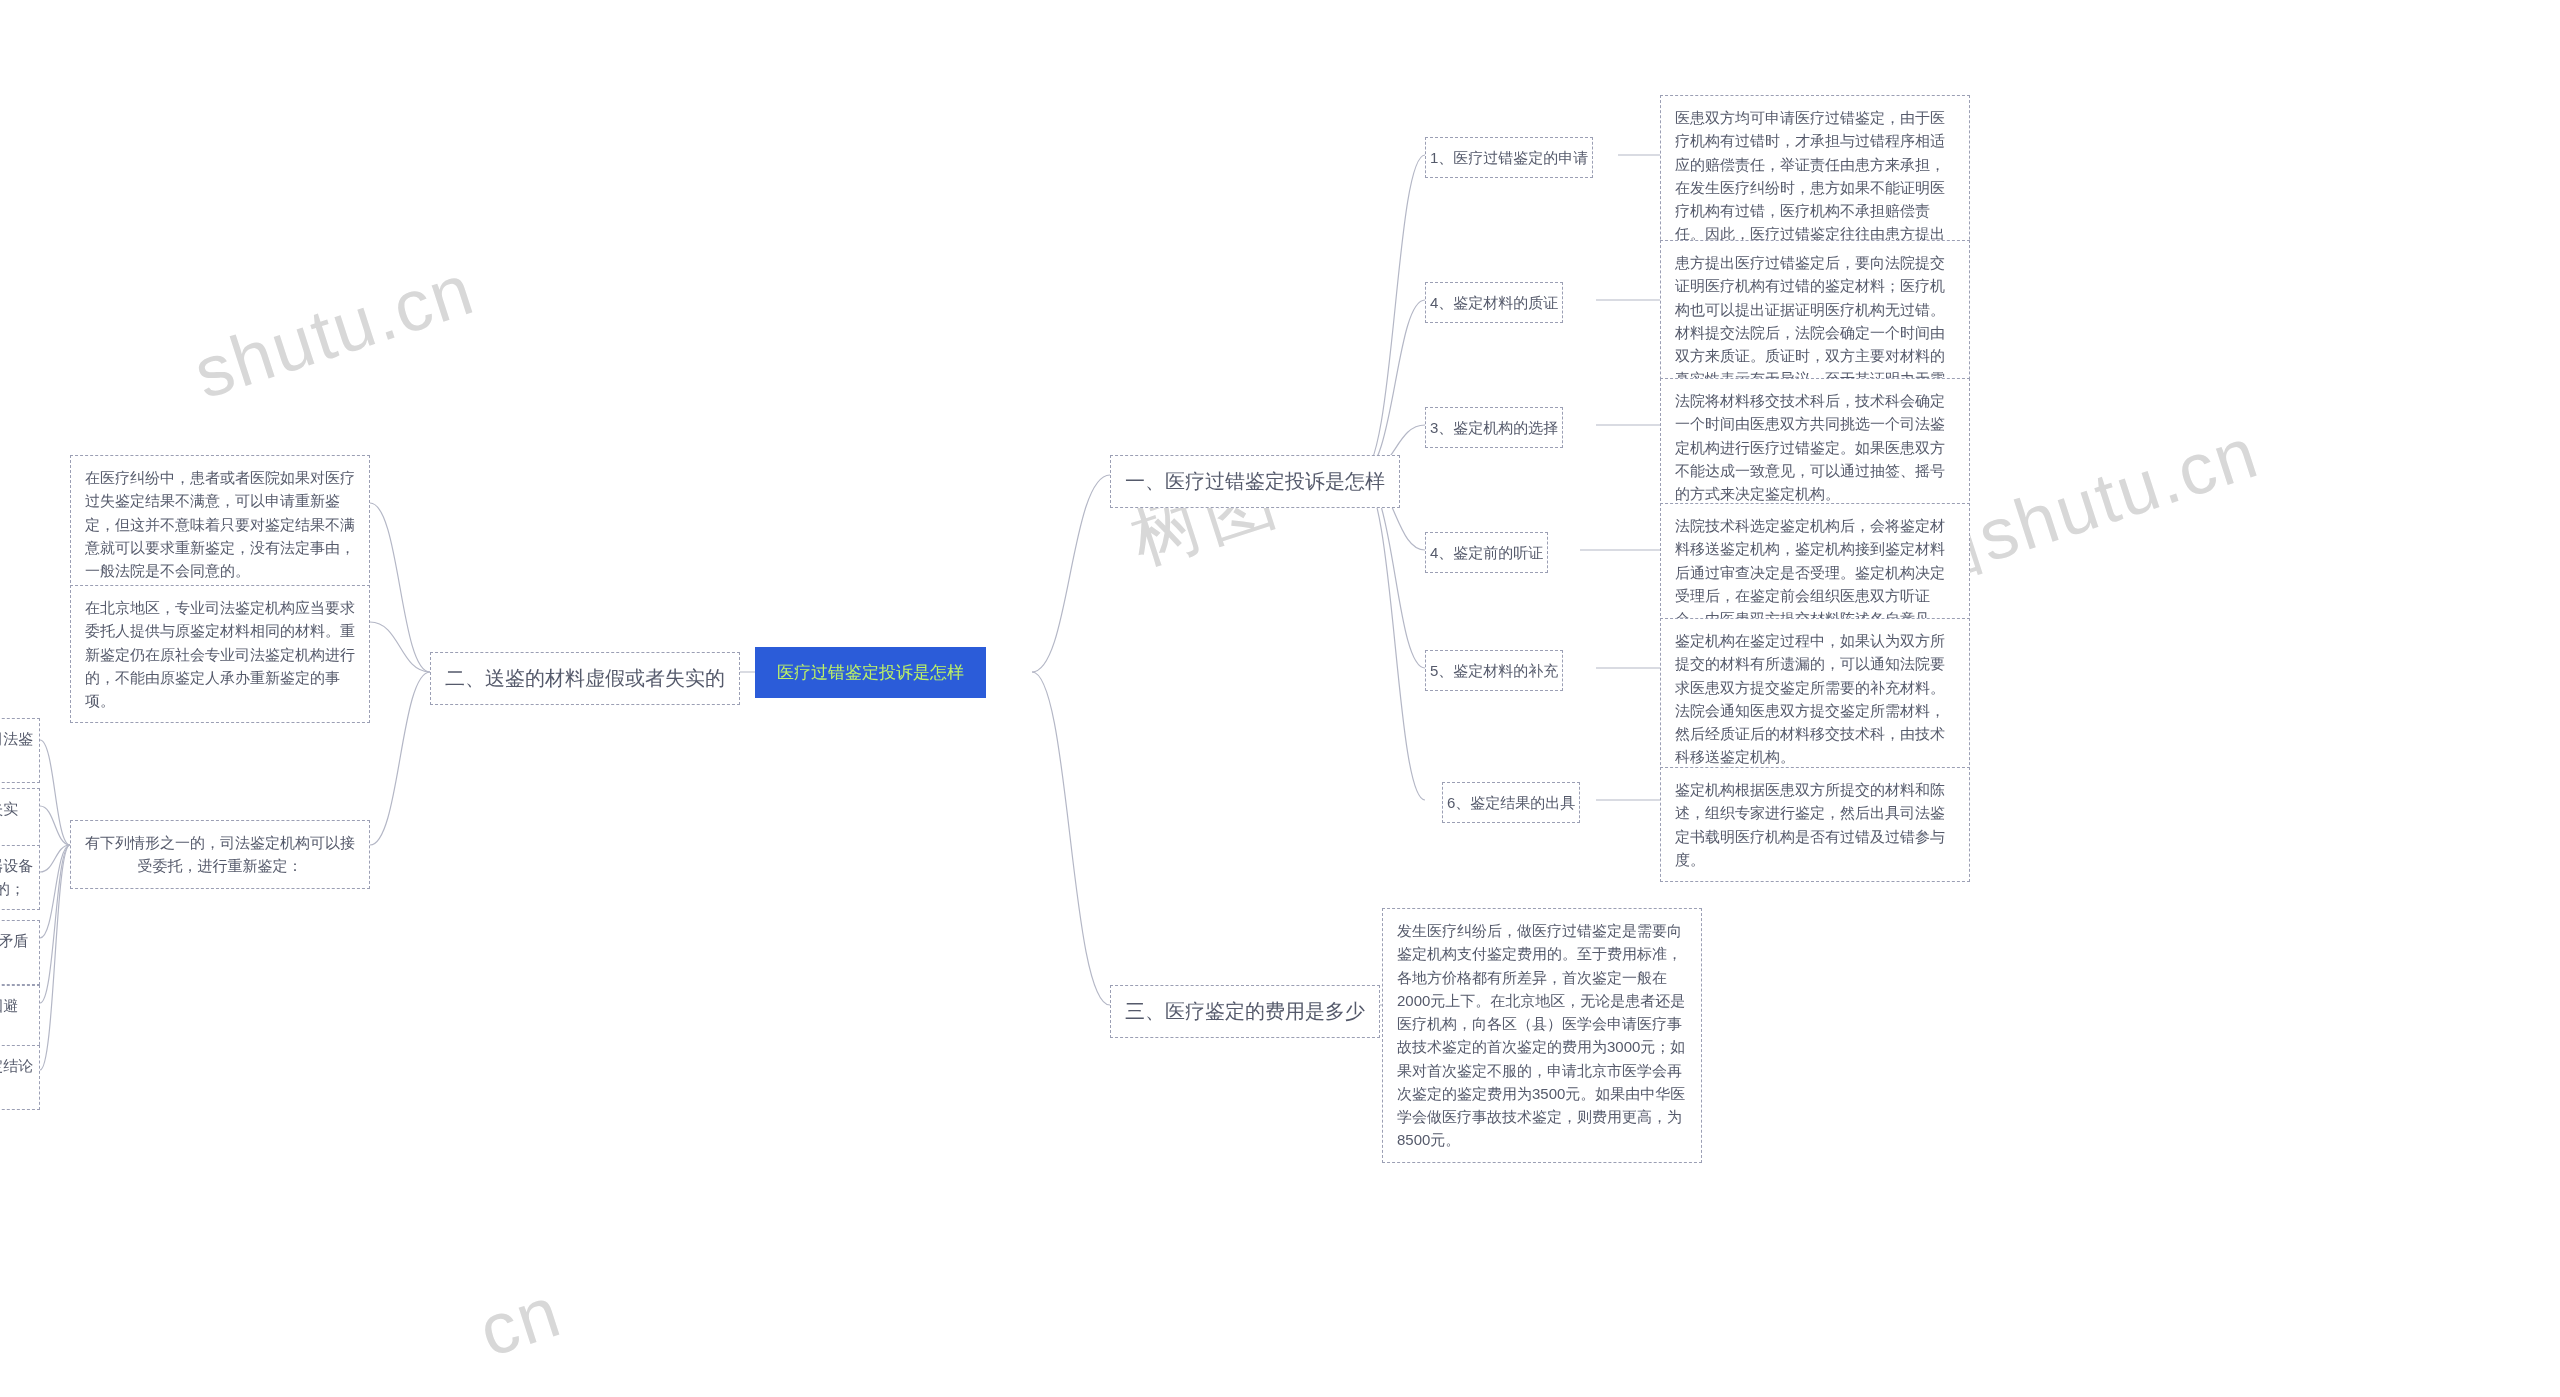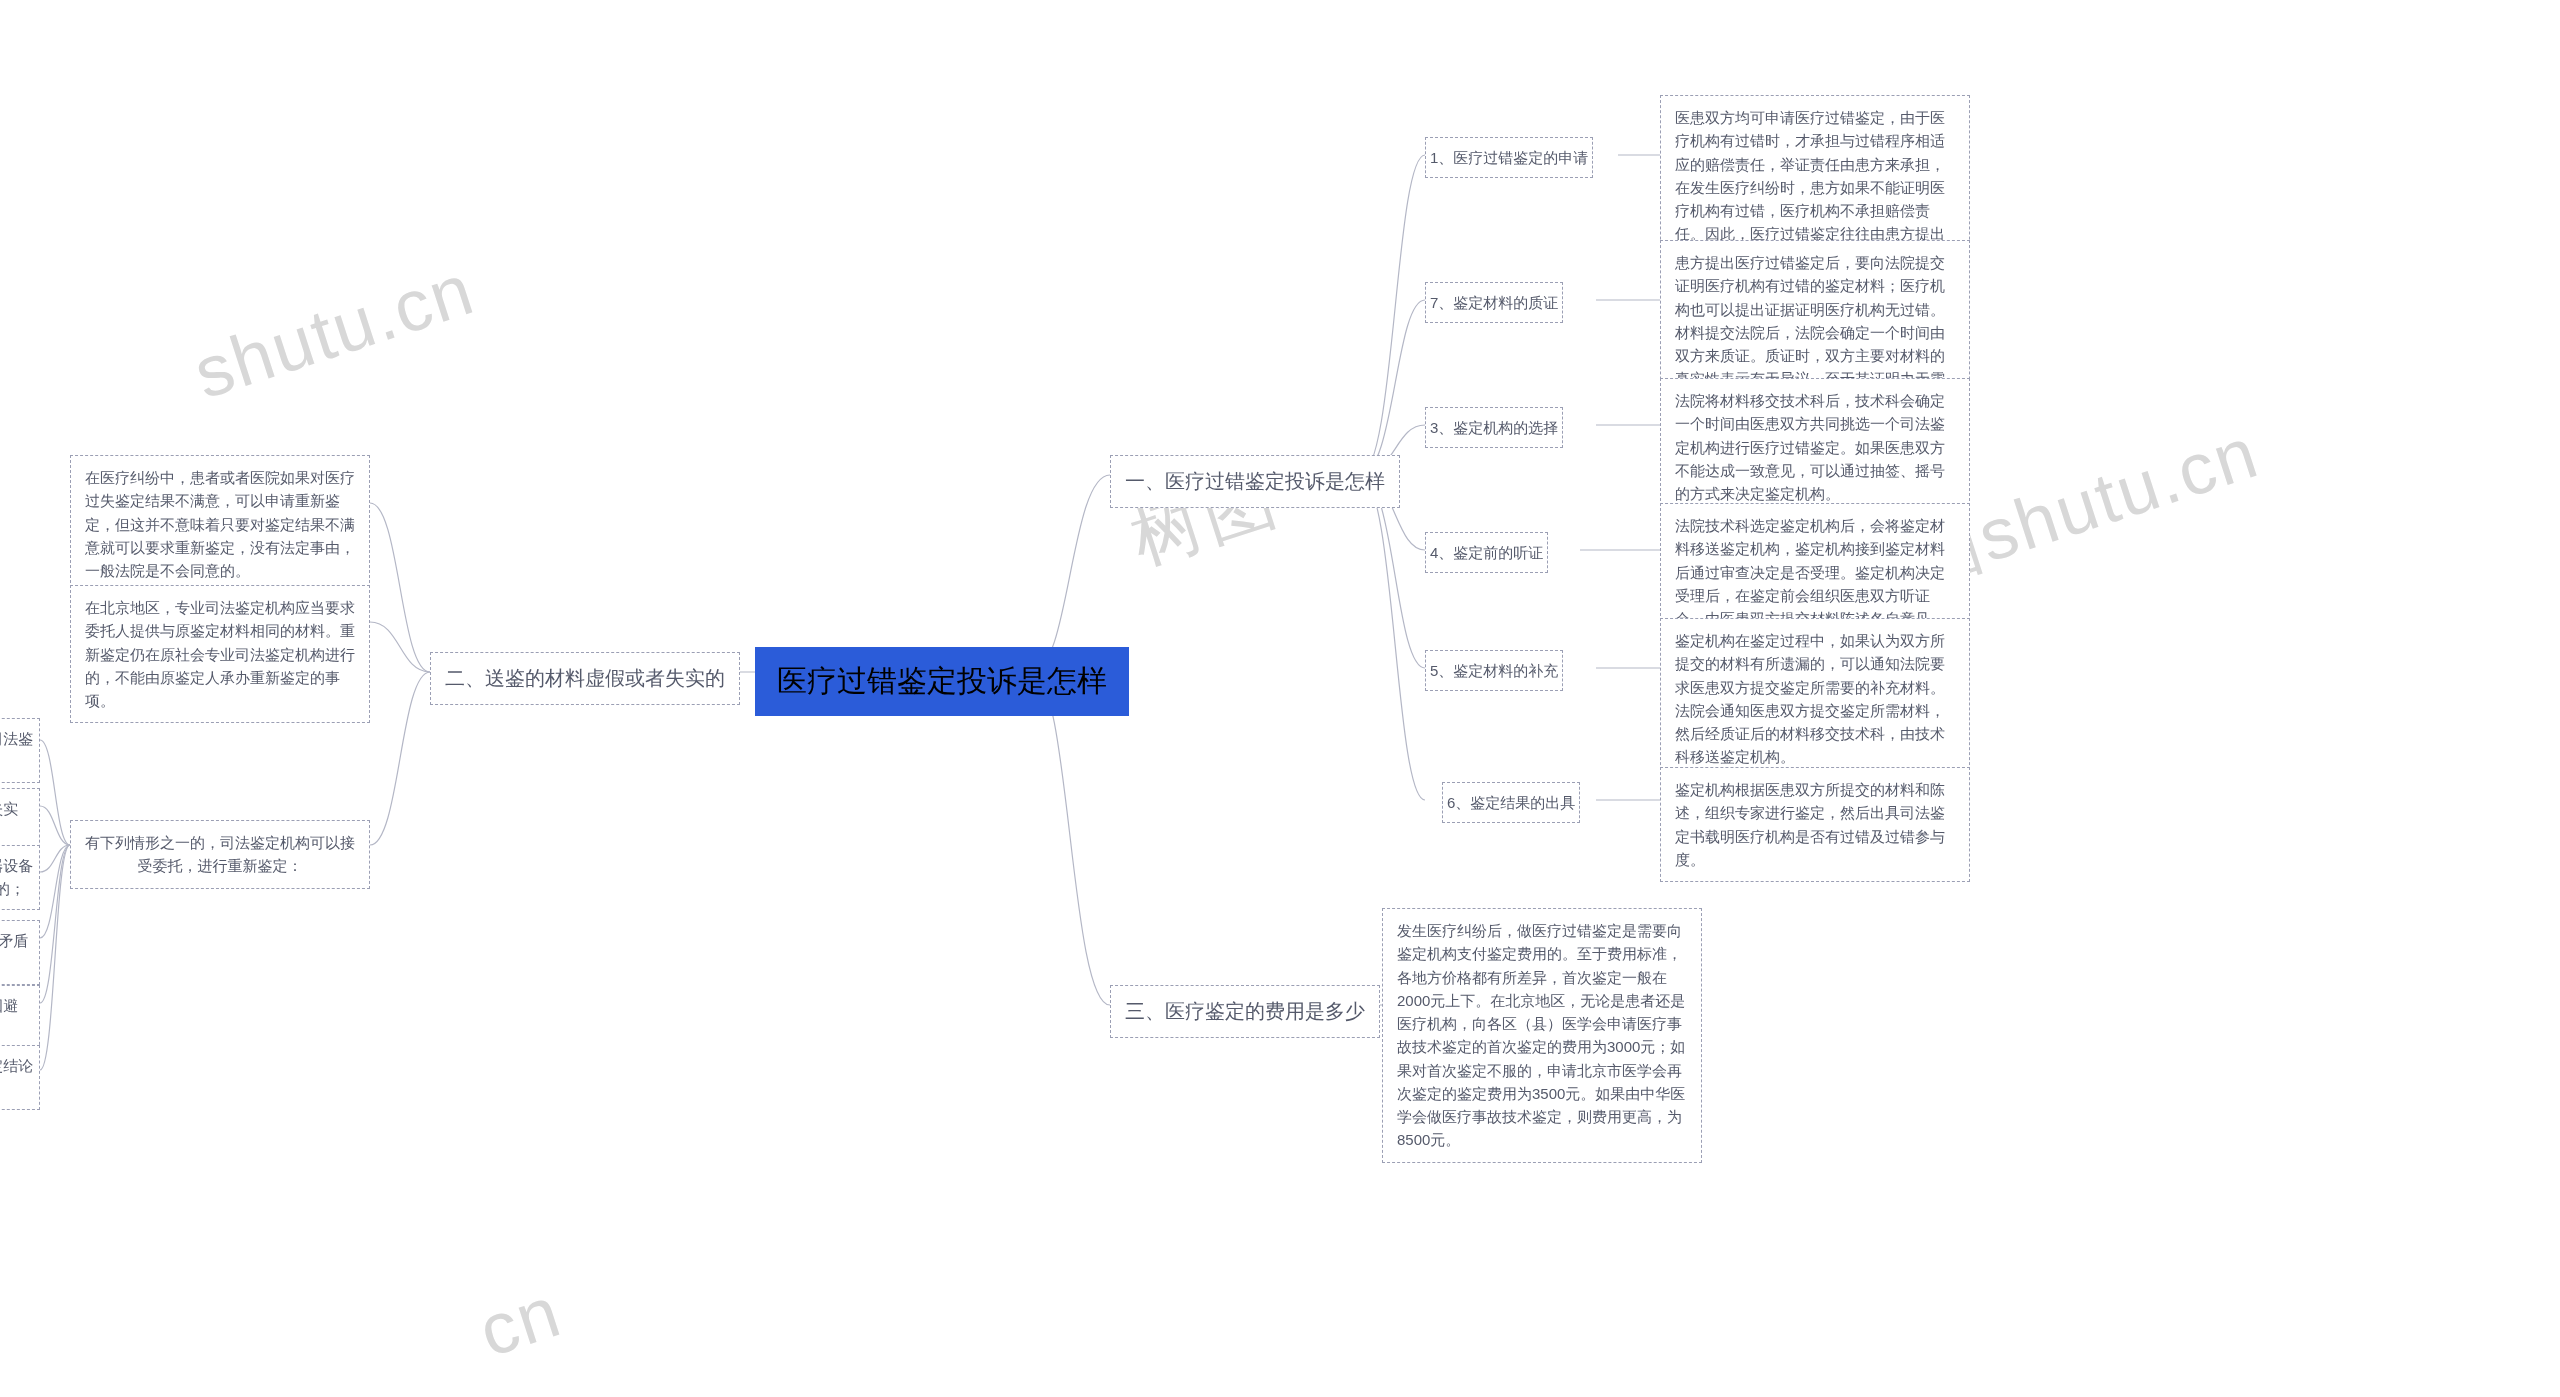--- a/index.html
+++ b/index.html
@@ -17,23 +17,23 @@
     font-size: 72px;
     font-weight: 400;
     transform: rotate(-18deg);
     pointer-events: none;
     user-select: none;
     letter-spacing: 2px;
   }
   .root {
     position: absolute;
     background: #2b5cd9;
-    color: #000000;
+    color: #bef264;
     padding: 14px 22px;
-    font-size: 30px;
+    font-size: 17px;
     white-space: nowrap;
     left: 755px;
     top: 647px;
   }
   .node {
     position: absolute;
     border: 1.5px dashed #9b9fb4;
     padding: 10px 14px;
     font-size: 20px;
     color: #555a6b;
@@ -99,21 +99,21 @@
   <path d="M 70 845 C 55 845 55 1070 40 1070"></path>
 </svg>
 
 <div class="root">医疗过错鉴定投诉是怎样</div>
 
 <div class="node" style="left:1110px; top:455px;">一、医疗过错鉴定投诉是怎样</div>
 
 <div class="node small" style="left:1425px; top:137px;">1、医疗过错鉴定的申请</div>
 <div class="node para" style="left:1660px; top:95px; width:310px;">医患双方均可申请医疗过错鉴定，由于医疗机构有过错时，才承担与过错程序相适应的赔偿责任，举证责任由患方来承担，在发生医疗纠纷时，患方如果不能证明医疗机构有过错，医疗机构不承担赔偿责任。因此，医疗过错鉴定往往由患方提出申请。</div>
 
-<div class="node small" style="left:1425px; top:282px;">7、鉴定材料的质证</div>
+<div class="node small" style="left:1425px; top:282px;">4、鉴定材料的质证</div>
 <div class="node para" style="left:1660px; top:240px; width:310px;">患方提出医疗过错鉴定后，要向法院提交证明医疗机构有过错的鉴定材料；医疗机构也可以提出证据证明医疗机构无过错。材料提交法院后，法院会确定一个时间由双方来质证。质证时，双方主要对材料的真实性表示有无异议，至于其证明力无需辩论。</div>
 
 <div class="node small" style="left:1425px; top:407px;">3、鉴定机构的选择</div>
 <div class="node para" style="left:1660px; top:378px; width:310px;">法院将材料移交技术科后，技术科会确定一个时间由医患双方共同挑选一个司法鉴定机构进行医疗过错鉴定。如果医患双方不能达成一致意见，可以通过抽签、摇号的方式来决定鉴定机构。</div>
 
 <div class="node small" style="left:1425px; top:532px;">4、鉴定前的听证</div>
 <div class="node para" style="left:1660px; top:503px; width:310px;">法院技术科选定鉴定机构后，会将鉴定材料移送鉴定机构，鉴定机构接到鉴定材料后通过审查决定是否受理。鉴定机构决定受理后，在鉴定前会组织医患双方听证会，由医患双方提交材料陈述各自意见。</div>
 
 <div class="node small" style="left:1425px; top:650px;">5、鉴定材料的补充</div>
 <div class="node para" style="left:1660px; top:618px; width:310px;">鉴定机构在鉴定过程中，如果认为双方所提交的材料有所遗漏的，可以通知法院要求医患双方提交鉴定所需要的补充材料。法院会通知医患双方提交鉴定所需材料，然后经质证后的材料移交技术科，由技术科移送鉴定机构。</div>

